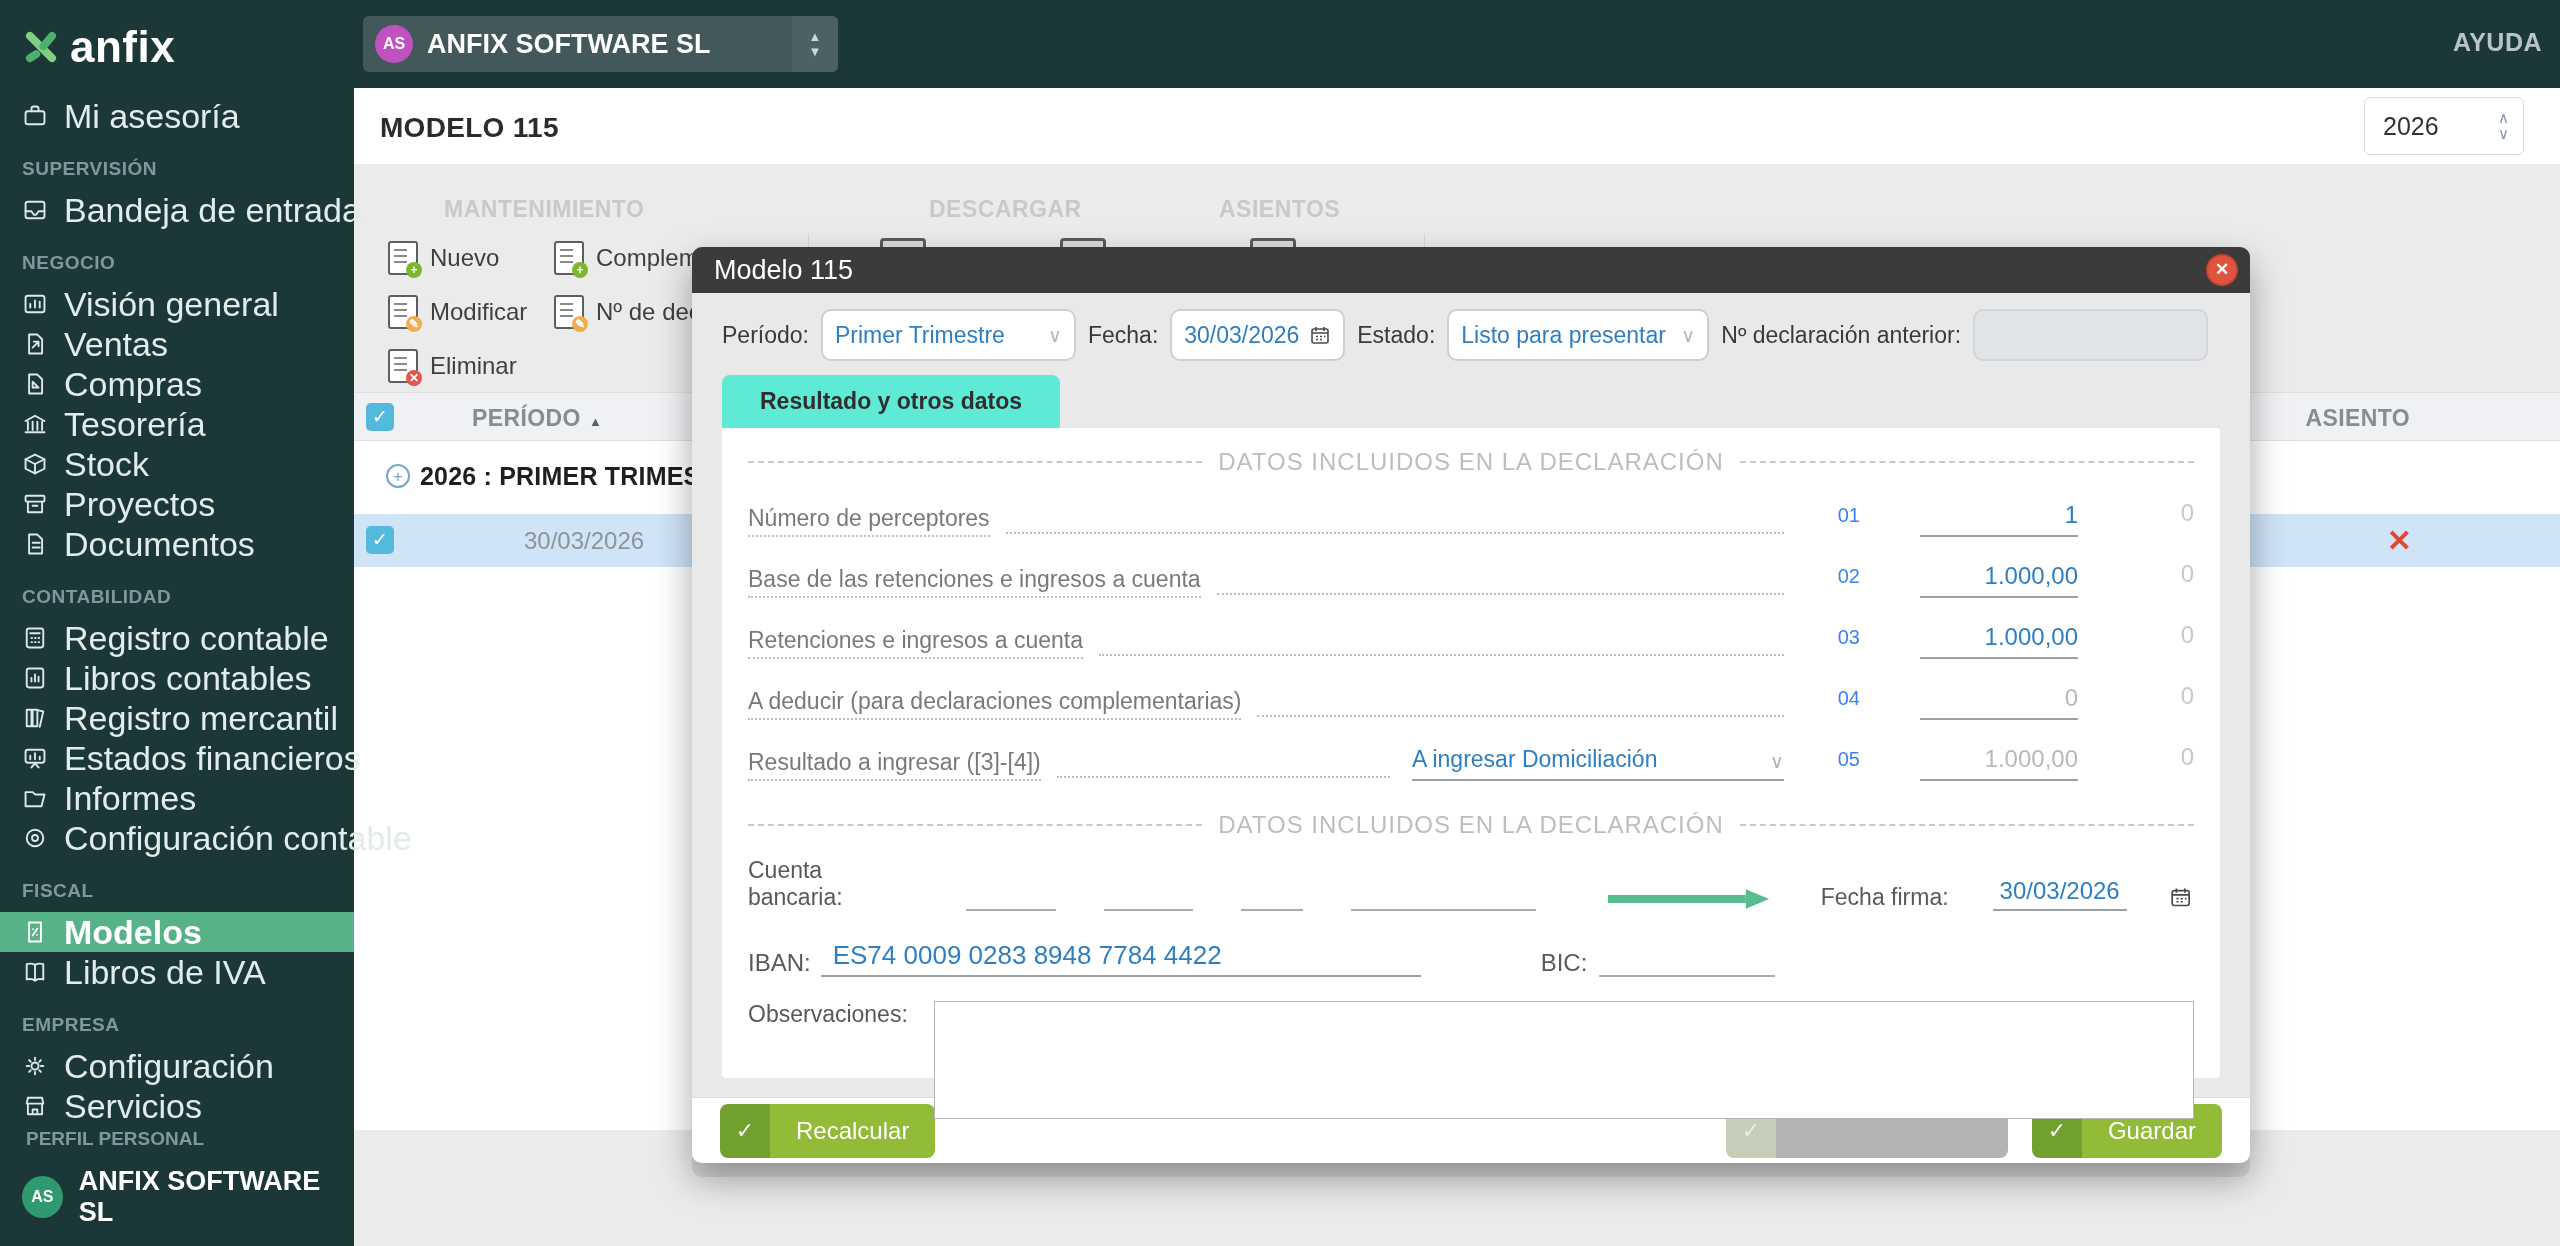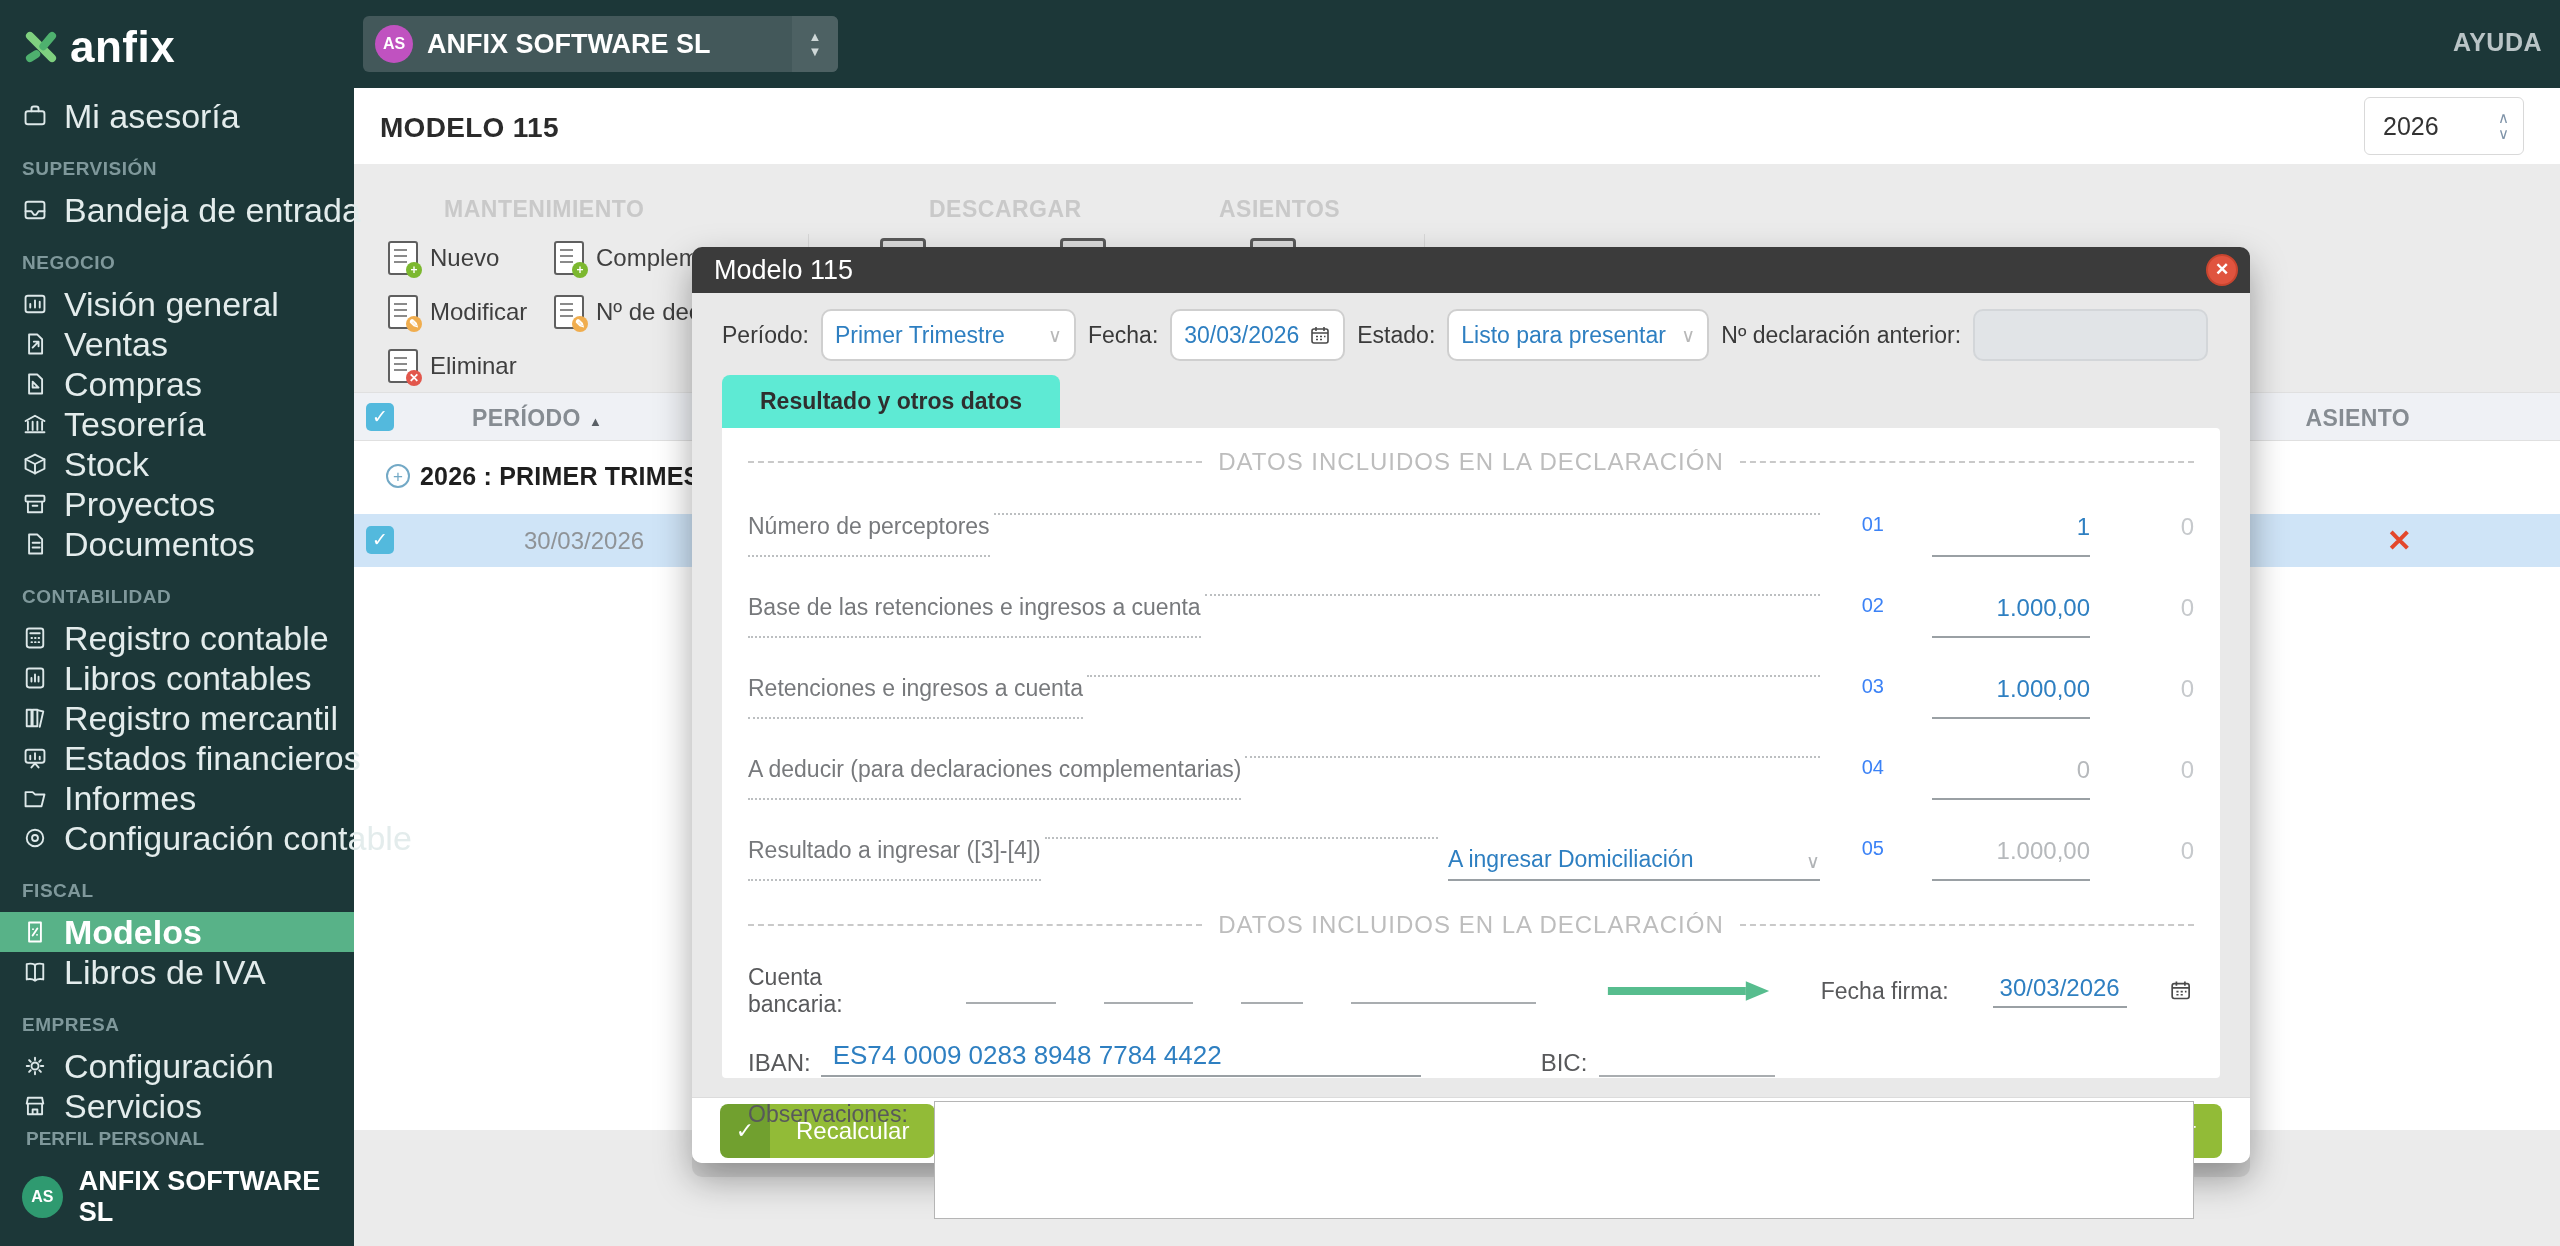--- a/index.html
+++ b/index.html
@@ -78,32 +78,32 @@
   .pill-disabled { width:235px; background:#e1e4e7; border-color:#d3d6d9; }
 
   .tabs { display:flex; padding:0 30px; margin-top:14px; position:relative; z-index:2; }
   .tab { background:#d2d2d2; border-radius:8px 8px 0 0; padding:13px 38px; font-weight:bold; color:#555; font-size:23px; cursor:pointer; margin-right:5px; }
   .tab.active { background:#5eead4; color:#2f2f2f;text-align:center; }
 
   .panel { background:#fff; margin:0 30px; border-radius:0 4px 4px 4px; padding:20px 26px 0 26px; height:650px; position:relative; z-index:1; }
   .divider { display:flex; align-items:center; gap:16px; color:#bdbdbd; font-size:24px; letter-spacing:1px; white-space:nowrap; }
   .divider::before, .divider::after { content:""; flex:1; border-top:2px dashed #c9c9c9; }
 
-  .vrow { display:flex; font-size:23px; color:#77797c; margin-top:37px; height:44px; }
+  .vrow { display:flex; align-items:flex-end; font-size:23px; color:#77797c; margin-top:17px; height:44px;gap:12px; }
   .vrow .lbl { white-space:nowrap; border-bottom:2px dotted #bcbfc1; padding-bottom:3px; }
   .vrow .leader { flex:1; border-bottom:2px dotted #bcbfc1; height:1px; margin:0 0 3px 4px; }
   .vrow .code { width:64px; text-align:right; color:#3b82f6; font-size:20px; padding-bottom:10px; }
   .vrow .val { width:158px; text-align:right; color:#2e7fc1; font-size:24px; border-bottom:2px solid #9aa0a4; padding-bottom:6px; margin-left:48px; }
   .vrow .val.muted { color:#b6b9bc; }
   .vrow .extra { width:104px; text-align:right; color:#c6c9cc; font-size:24px; padding-bottom:10px; }
   .row-select { width:372px; display:flex; justify-content:space-between; align-items:flex-end; border-bottom:2px solid #9aa0a4; color:#2e7fc1; font-size:23px; padding-bottom:6px; margin-left:10px; }
   .row-select .chev { color:#b0b3b6; font-size:19px; }
 
   .divider2 { margin-top:30px; }
-  .bank-row { display:flex; align-items:center; margin-top:32px; font-size:23px; color:#58595b; height:40px;gap:34px; }
+  .bank-row { display:flex; align-items:flex-end; margin-top:32px; font-size:23px; color:#58595b; height:40px;gap:34px; }
   .seg { border-bottom:2px solid #a9adb0; height:26px; margin-left:14px; }
   .bank-spacer { flex:1; }
   .ff-label { margin-left:16px; white-space:nowrap; }
   .ff-value { width:138px; text-align:center; color:#2e7fc1; font-size:24px; border-bottom:2px solid #9aa0a4; padding-bottom:4px; margin-left:10px; }
   .cal-ic { margin:0 2px 2px 8px; }
 
   .iban-row { display:flex; align-items:flex-end; margin-top:24px; font-size:24px; color:#58595b; height:42px; }
   .iban-value { width:600px; color:#2e7fc1; font-size:26px; border-bottom:2px solid #9aa0a4; padding:0 0 4px 12px; margin-left:10px; white-space:nowrap; }
   .bic-label { margin-left:120px; }
   .bic-value { width:176px; border-bottom:2px solid #a9adb0; height:26px; margin-left:12px; }

